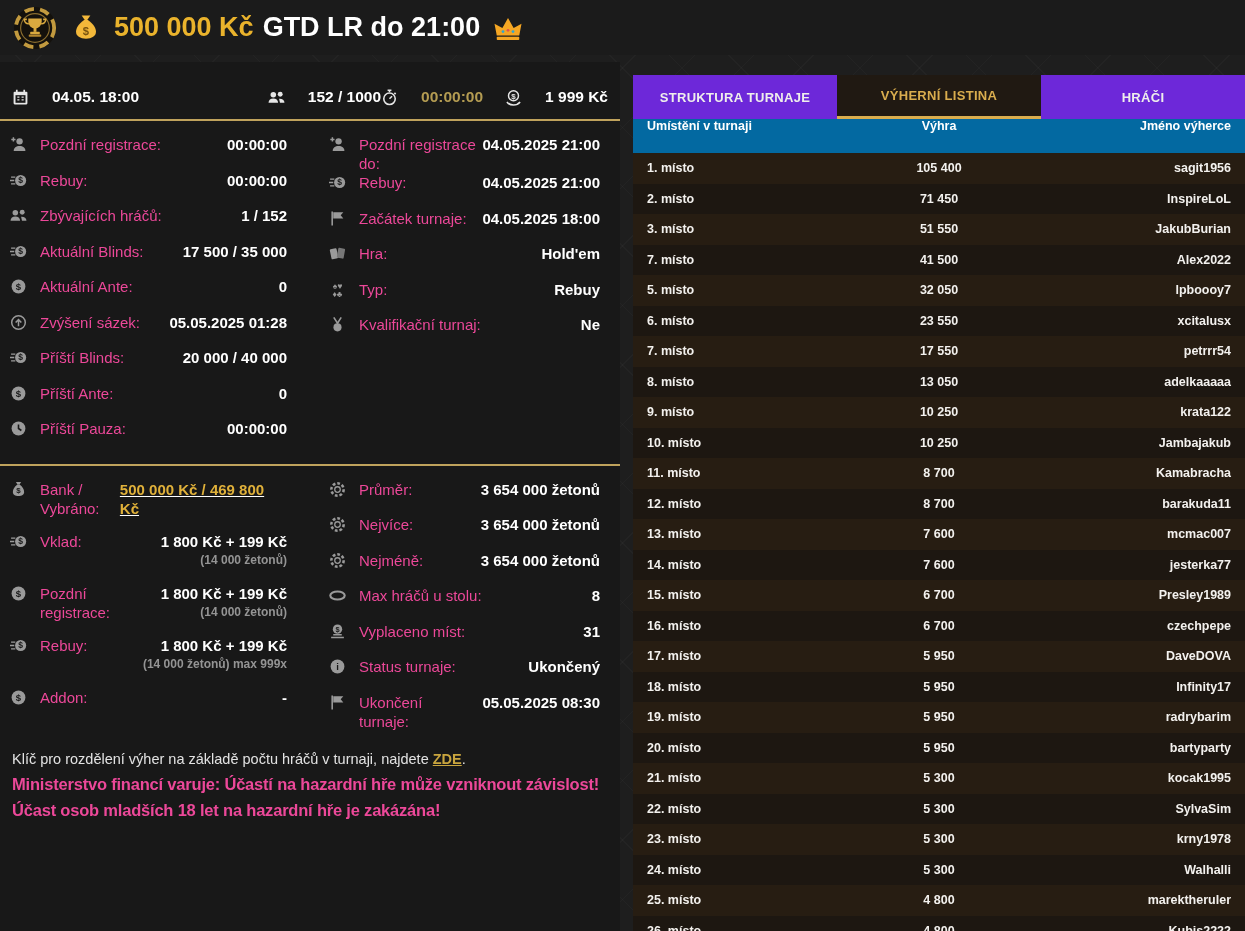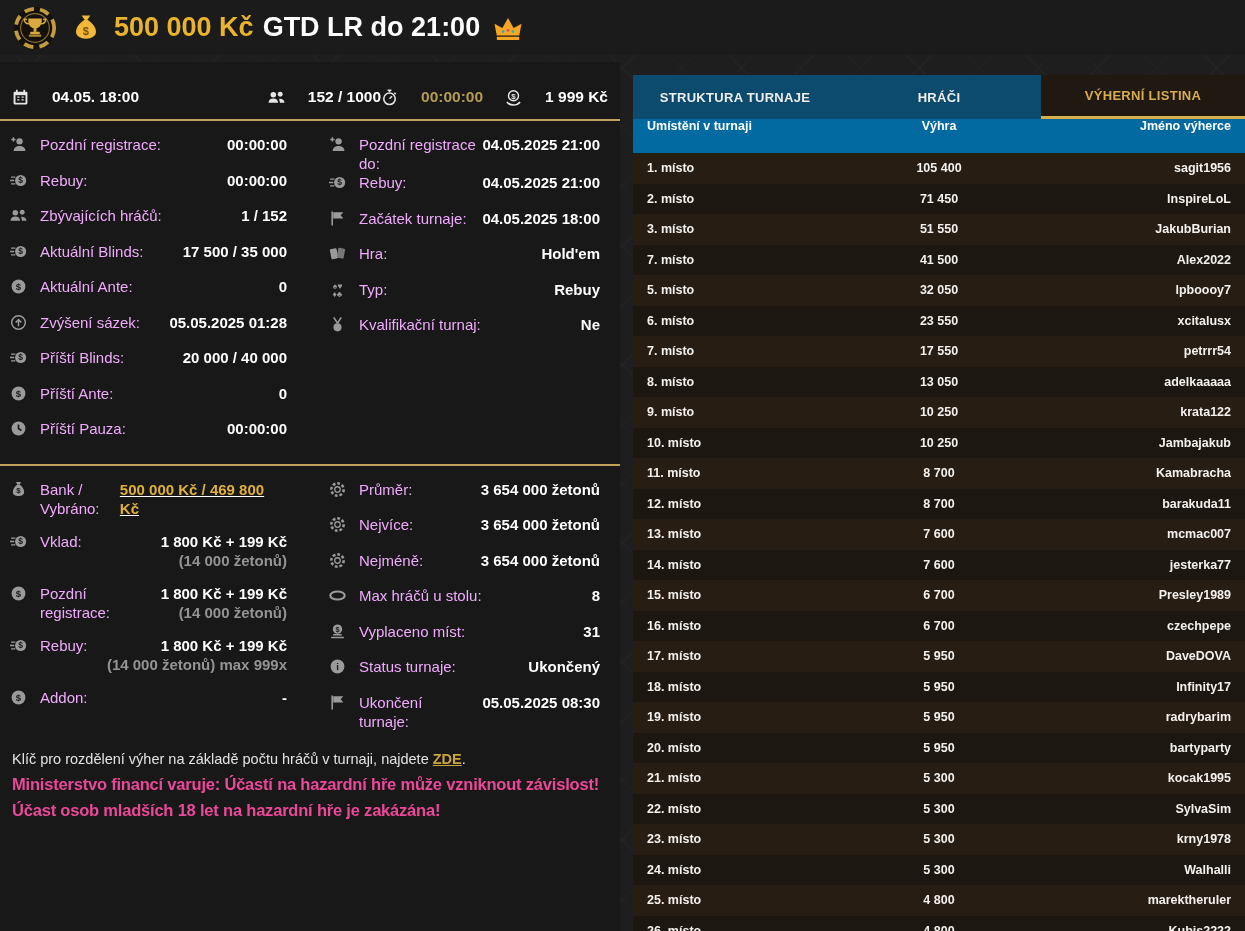--- a/index.html
+++ b/index.html
@@ -30,37 +30,37 @@
   .tb3{margin-right:22px;}
   .tb3 .tbval{color:#b49c52;}
   .details{display:flex;padding:0 0 0 10px;margin-top:14px;}
   .dcol{width:50%;box-sizing:border-box;display:flex;flex-direction:column;}
   .dcol.c1{padding-right:28px;}
   .dcol.c2{padding-right:20px;padding-left:14px;}
   .irow{display:flex;align-items:flex-start;min-height:35.5px;font-size:15px;line-height:19px;box-sizing:border-box;}
   .irow.tall{min-height:52px;}
   .ic{width:17px;height:17px;display:inline-flex;flex:none;margin-right:13px;margin-top:1px;}
   .ic svg{width:100%;height:100%;}
-  .ilab{color:#f0abfc;margin-right:6px;}
+  .ilab{color:#ec4899;margin-right:6px;}
   .ival{margin-left:auto;text-align:right;color:#fff;font-weight:bold;white-space:nowrap;}
-  .ival .sub{display:block;font-size:15px;color:#949494;font-weight:600;}
+  .ival .sub{display:block;font-size:12px;color:#949494;font-weight:600;}
   .ival .sub:empty{display:none;}
   .gold .vmain{color:#e0b13a;}
   .irow.wrap .ilab{width:76px;white-space:normal;}
   .irow.wrap .ival{white-space:normal;width:172px;text-align:left;margin-left:auto;text-decoration:underline;}
   .divider{height:2px;background:#bfa25c;margin-top:9px;}
   .sec2{margin-top:14px;}
   .lfoot{padding:0 12px;margin-top:20px;}
   .keyline{font-size:14.5px;color:#e2e2e2;}
   .keyline a{color:#c9a53e;font-weight:bold;text-decoration:underline;cursor:pointer;}
   .warning{margin-top:4px;font-size:16.5px;font-weight:bold;color:#ec4899;line-height:1.6;letter-spacing:-0.2px;}
   
   .right{position:absolute;left:633px;top:75px;width:612px;height:856px;overflow:hidden;}
   .tabs{display:flex;height:44px;}
-  .tab{flex:1;display:flex;align-items:center;justify-content:center;background:#0c4a6e;
+  .tab{flex:1;display:flex;align-items:center;justify-content:center;background:#6d28d9;
     color:#efeeec;font-size:13px;font-weight:bold;letter-spacing:0.3px;cursor:pointer;box-sizing:border-box;}
   .tab.active{background:#201912;color:#d9ad4e;border-bottom:3px solid #d9ad4e;}
   .thead{display:flex;height:34px;background:#0369a1;color:#fff;
     font-size:12.5px;font-weight:bold;}
   .trow{display:flex;align-items:center;height:30.5px;font-size:12.5px;font-weight:bold;color:#f3f1ee;}
   .trow:nth-child(odd){background:#271d12;}
   .trow:nth-child(even){background:#1d1711;}
   .c-place{width:220px;padding-left:14px;box-sizing:border-box;text-align:left;}
   .c-win{flex:1;text-align:center;}
   .c-name{width:220px;padding-right:14px;box-sizing:border-box;text-align:right;}
@@ -451,22 +451,22 @@
     <div class="warning">
       <div>Ministerstvo financí varuje: Účastí na hazardní hře může vzniknout závislost!</div>
       <div>Účast osob mladších 18 let na hazardní hře je zakázána!</div>
     </div>
   </div>
 </div>
 
 <div class="right">
   <div class="tabs" id="tabs">
       <div class="tab">STRUKTURA TURNAJE</div>
+      <div class="tab active">VÝHERNÍ LISTINA</div>
       <div class="tab">HRÁČI</div>
-      <div class="tab active">VÝHERNÍ LISTINA</div>
     </div>
   <div class="thead" id="thead">
       <div class="c-place">Umístění v turnaji</div>
       <div class="c-win">Výhra</div>
       <div class="c-name">Jméno výherce</div>
     </div>
   <div id="tbody">
       <div class="trow">
         <div class="c-place">1. místo</div>
         <div class="c-win">105 400</div>

